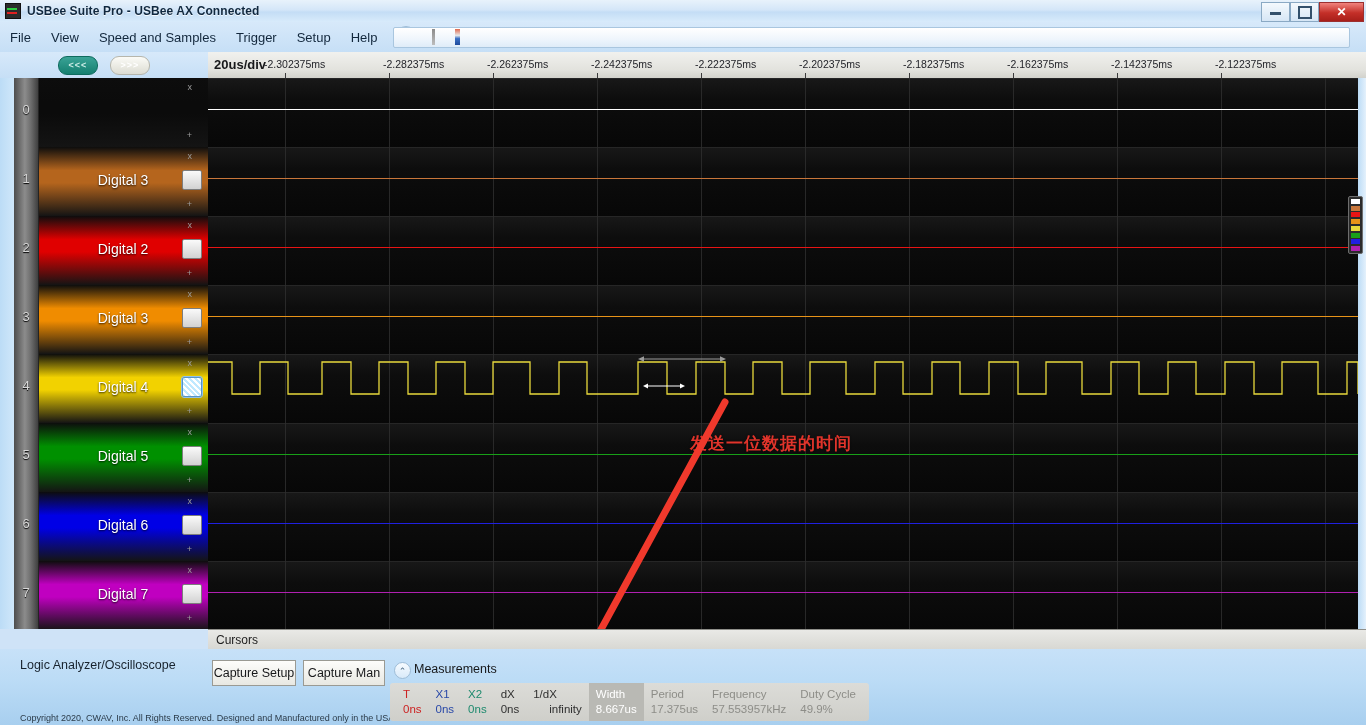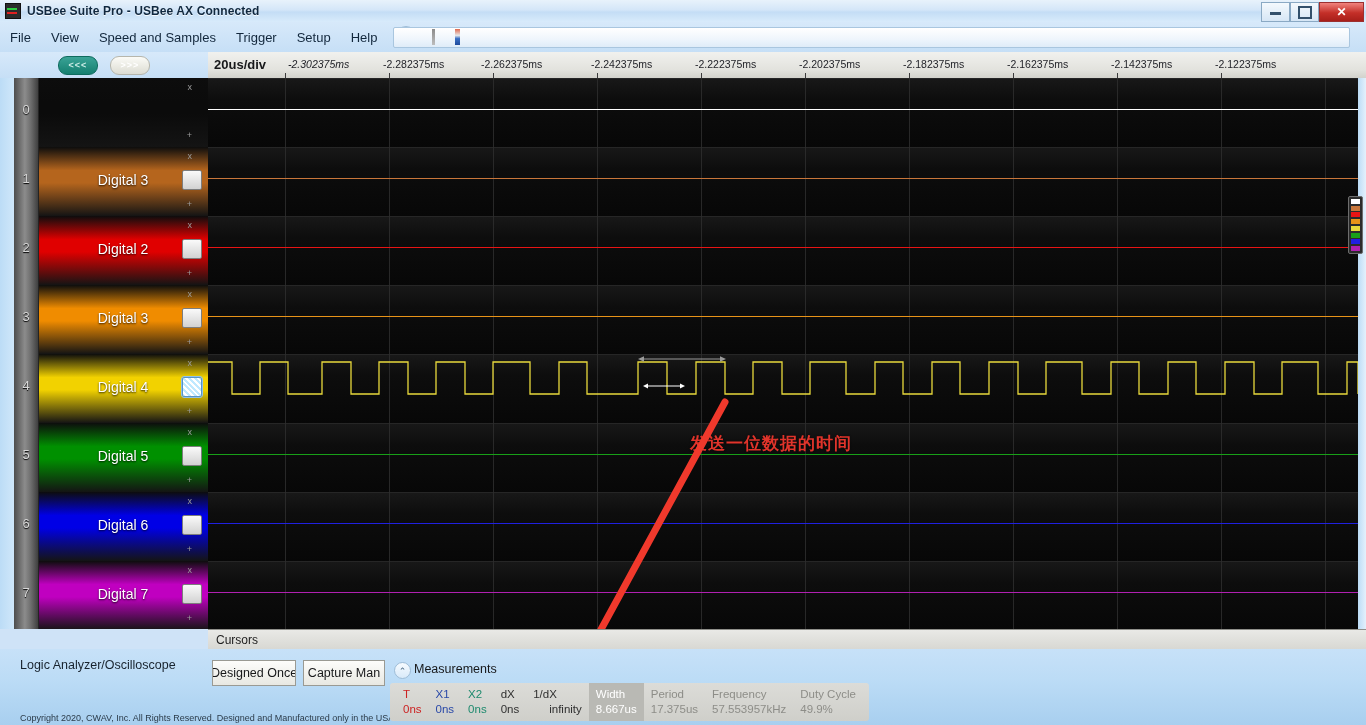--- a/index.html
+++ b/index.html
@@ -290,25 +290,25 @@
   <div class="ov-mark" id="ov-mark-color"></div>
 </div>
 
 <div id="pillbar">
   <div class="pill" id="pill-prev">&lt;&lt;&lt;</div>
   <div class="pill" id="pill-next">&gt;&gt;&gt;</div>
 </div>
 
 <div id="ruler">
   <div id="ruler-scale">20us/div</div>
-<div class="tick-label" style="left: 80px; font-style: italic;">-2.302375ms</div>
+<div class="tick-label" style="left: 56px;">-2.302375ms</div>
     <div class="tick-mark" style="left: 77px;"></div>
     <div class="tick-label" style="left: 175px;">-2.282375ms</div>
     <div class="tick-mark" style="left: 181px;"></div>
-    <div class="tick-label" style="left: 273px; text-align: center;">-2.262375ms</div>
+    <div class="tick-label" style="left: 279px; text-align: center;">-2.262375ms</div>
     <div class="tick-mark" style="left: 285px;"></div>
     <div class="tick-label" style="left: 383px;">-2.242375ms</div>
     <div class="tick-mark" style="left: 389px;"></div>
     <div class="tick-label" style="left: 487px;">-2.222375ms</div>
     <div class="tick-mark" style="left: 493px;"></div>
     <div class="tick-label" style="left: 591px;">-2.202375ms</div>
     <div class="tick-mark" style="left: 597px;"></div>
     <div class="tick-label" style="left: 695px;">-2.182375ms</div>
     <div class="tick-mark" style="left: 701px;"></div>
     <div class="tick-label" style="left: 799px;">-2.162375ms</div>
@@ -470,21 +470,21 @@
 <div id="highlight-box"></div>
 
 <div id="cursors-bar">
   <div id="cursors-label">Cursors</div>
 </div>
 
 <div id="bottom">
   <div id="brand">
     <div id="brand-sub">Logic Analyzer/Oscilloscope</div>
   </div>
-  <div class="cap-btn" id="cap-once">Designed Once</div>
+  <div class="cap-btn" id="cap-once">Capture Setup</div>
   <div class="cap-btn" id="cap-man">Capture Man</div>
 </div>
 <div id="copyright">Copyright 2020, CWAV, Inc. All Rights Reserved. Designed and Manufactured only in the USA!</div>
 <div id="meas-toggle">⌃</div>
 <div id="meas-title">Measurements</div>
 <div id="meas-table">
     <div class="mcol">
       <div class="mhead" style="color: rgb(204, 34, 34);">T</div>
       <div class="mval" style="color: rgb(204, 34, 34);">0ns</div>
     </div>

